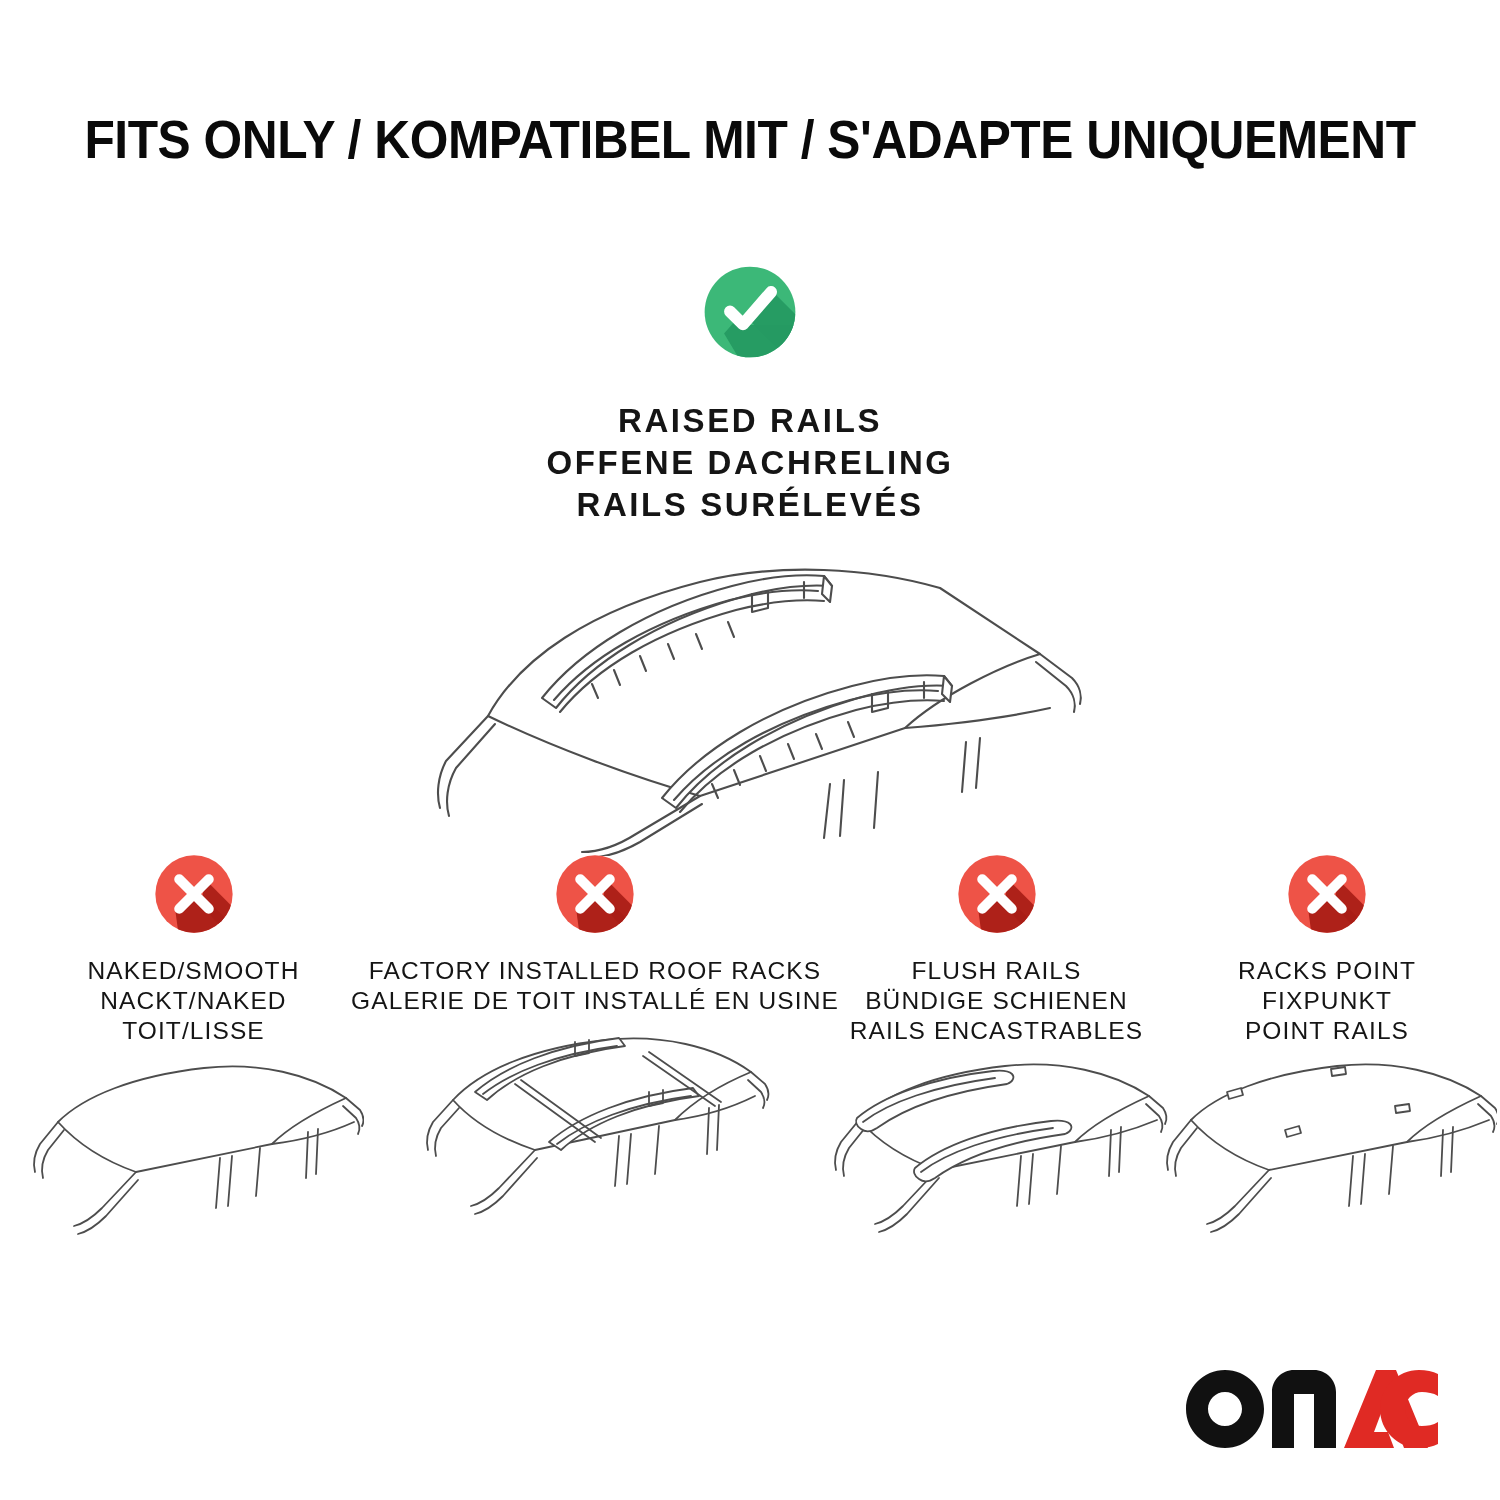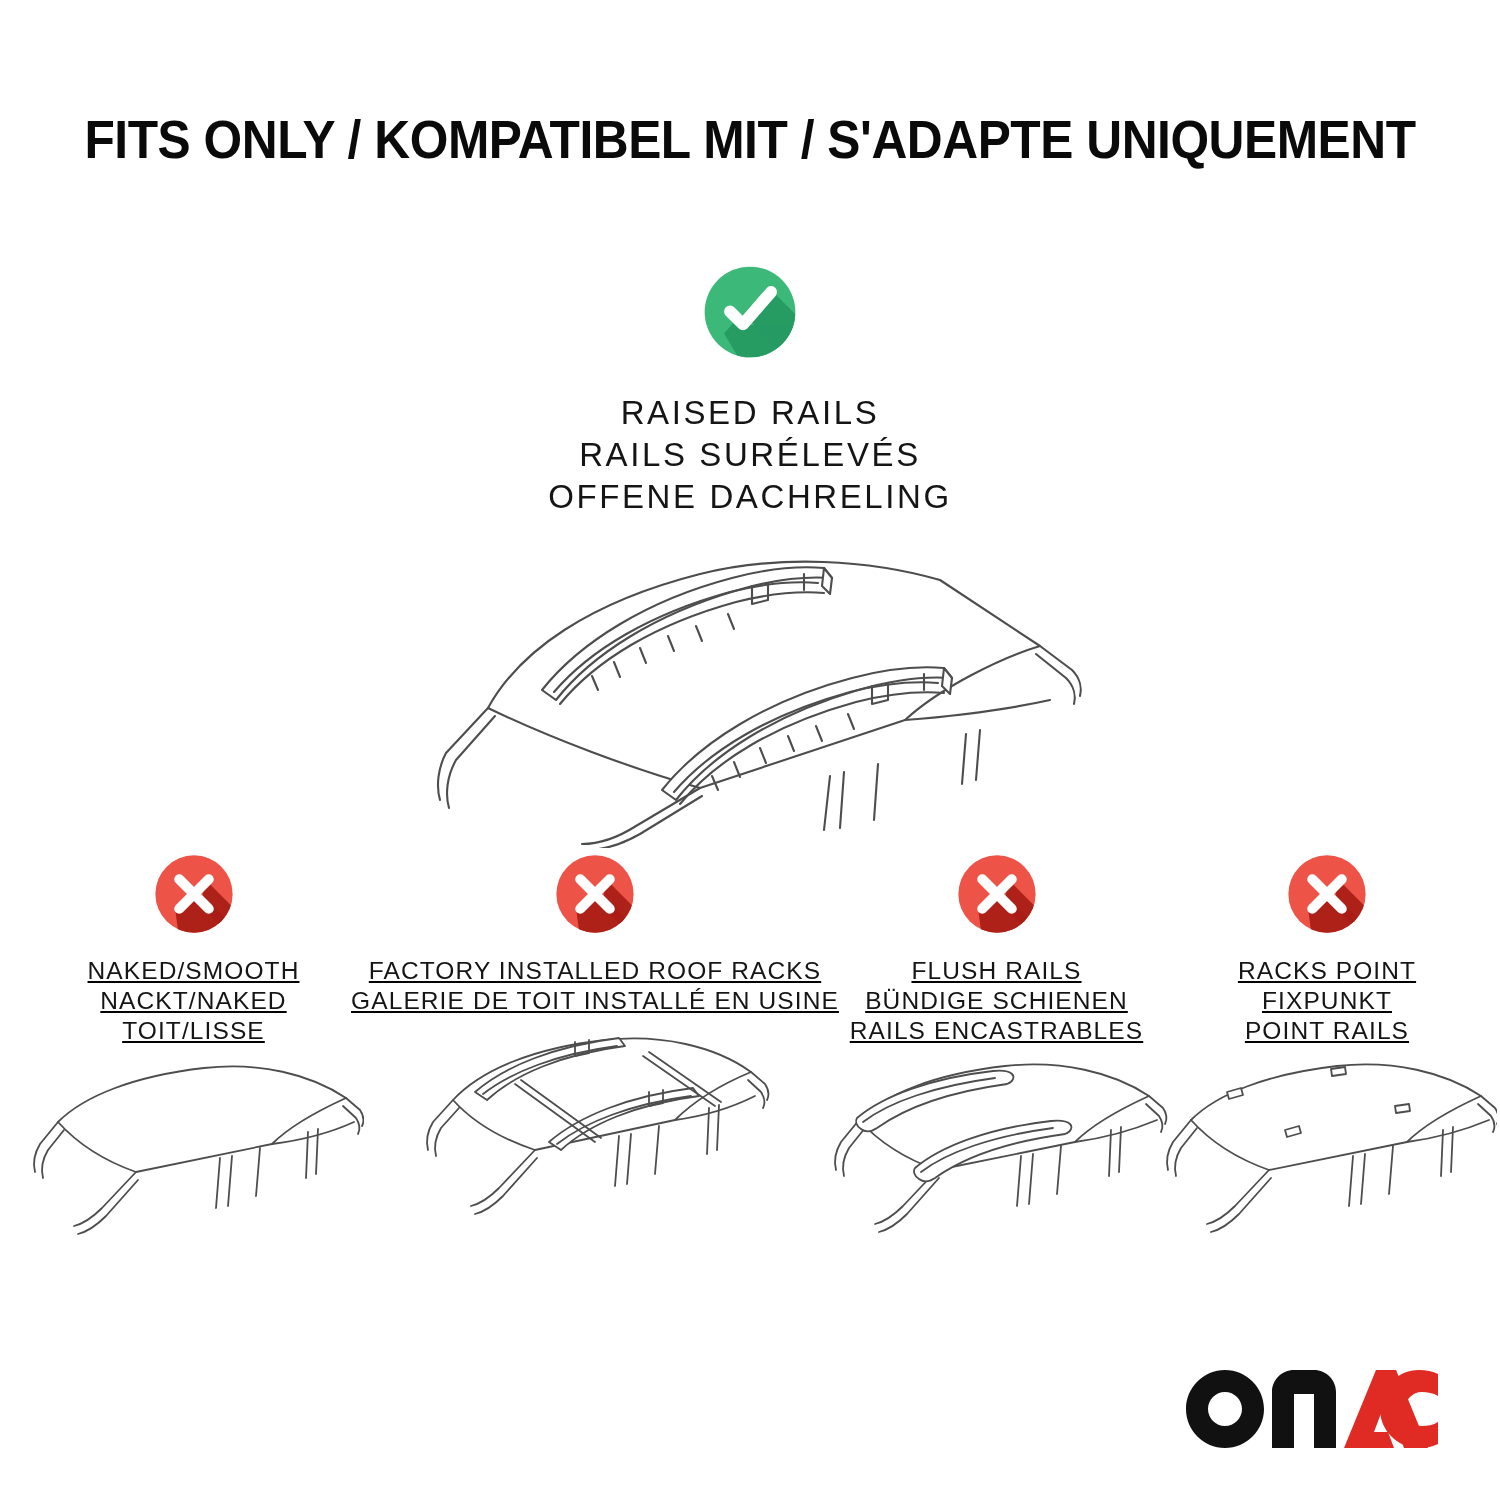--- a/index.html
+++ b/index.html
@@ -43,25 +43,25 @@
     align-items: center;
   }
   .badge {
     width: 108px;
     height: 108px;
     position: relative;
   }
   .badge svg { display: block; width: 100%; height: 100%; }
 
   .fit-caption {
-    margin-top: 26px;
+    margin-top: 34px;
     text-align: center;
     font-size: 33px;
     line-height: 42px;
-    font-weight: 400;
+    font-weight: 700;
     letter-spacing: 2.6px;
     color: #151515;
   }
   .fit-caption div { white-space: nowrap; }
 
   .fit-illustration {
     margin-top: 20px;
     width: 700px;
     height: 310px;
   }
@@ -70,21 +70,20 @@
   
   .nofit-row {
     position: absolute;
     left: 0;
     right: 0;
     top: 848px;
     display: flex;
     align-items: flex-start;
     padding: 0 18px;
     box-sizing: border-box;
-    text-decoration: underline;
   }
   .nofit-col {
     display: flex;
     flex-direction: column;
     align-items: center;
   }
   .nofit-col.c0 { width: 360px; }
   .nofit-col.c1 { width: 452px; }
   .nofit-col.c2 { width: 360px; }
   .nofit-col.c3 { width: 310px; }
@@ -144,22 +143,22 @@
       <g clip-path="url(#cgclip)">
         <polygon points="40,54 48,62 92,62 92,100 44,100 26,70" fill="#259a62" opacity="0.95"></polygon>
         <polygon points="70,30 92,52 92,100 50,58" fill="#259a62" opacity="0.95"></polygon>
       </g>
       <path d="M31.5 49.5 L43.5 61.5 L69.5 31.5" fill="none" stroke="#ffffff" stroke-width="11" stroke-linecap="round" stroke-linejoin="round"></path>
     </svg>
   </div>
 
   <div class="fit-caption">
     <div>RAISED RAILS</div>
+    <div>OFFENE DACHRELING</div>
     <div>RAILS SURÉLEVÉS</div>
-    <div>OFFENE DACHRELING</div>
   </div>
 
   <div class="fit-illustration">
     <svg viewBox="0 0 700 310" xmlns="http://www.w3.org/2000/svg" fill="none" stroke="#4d4d4d" stroke-width="2.1" stroke-linecap="round" stroke-linejoin="round">
 
       <path d="M88 170 C 120 112 190 64 300 36 C 380 16 470 22 540 42 L 640 108
                C 600 120 540 150 505 182 L 300 250 C 230 230 150 200 88 170 Z"></path>
 
       <path d="M88 170 L 46 215 C 38 230 36 248 40 262"></path>
       <path d="M95 178 L 56 222 C 47 238 45 256 49 270"></path>

